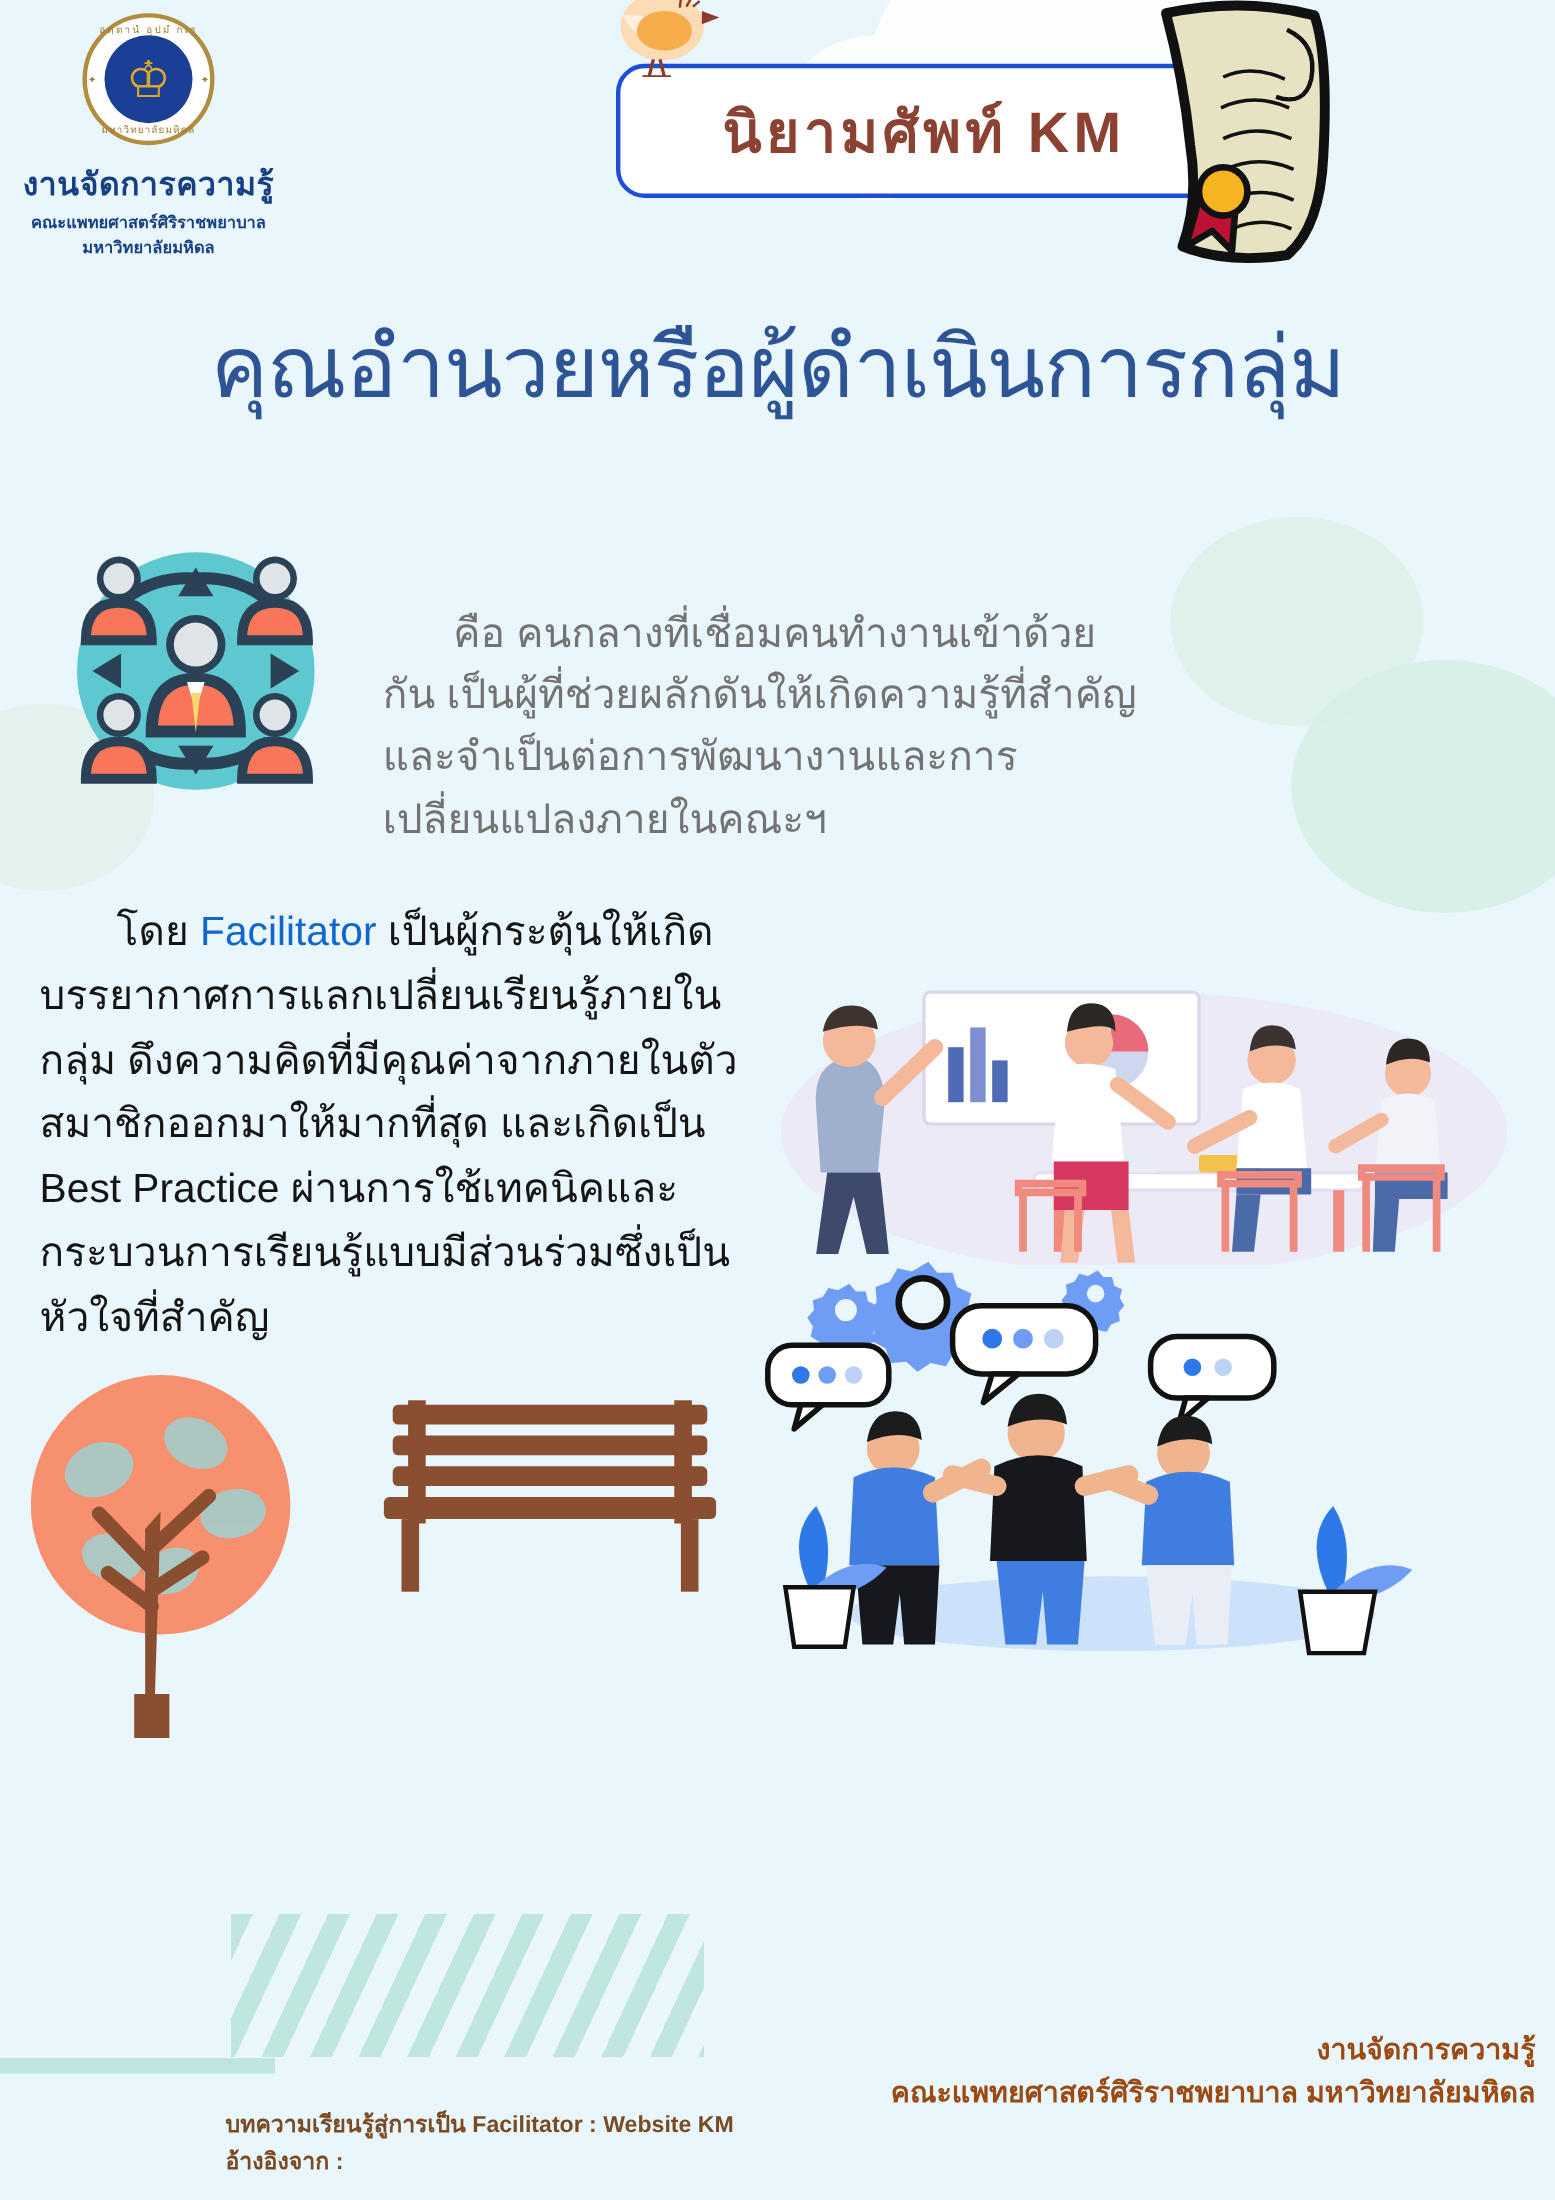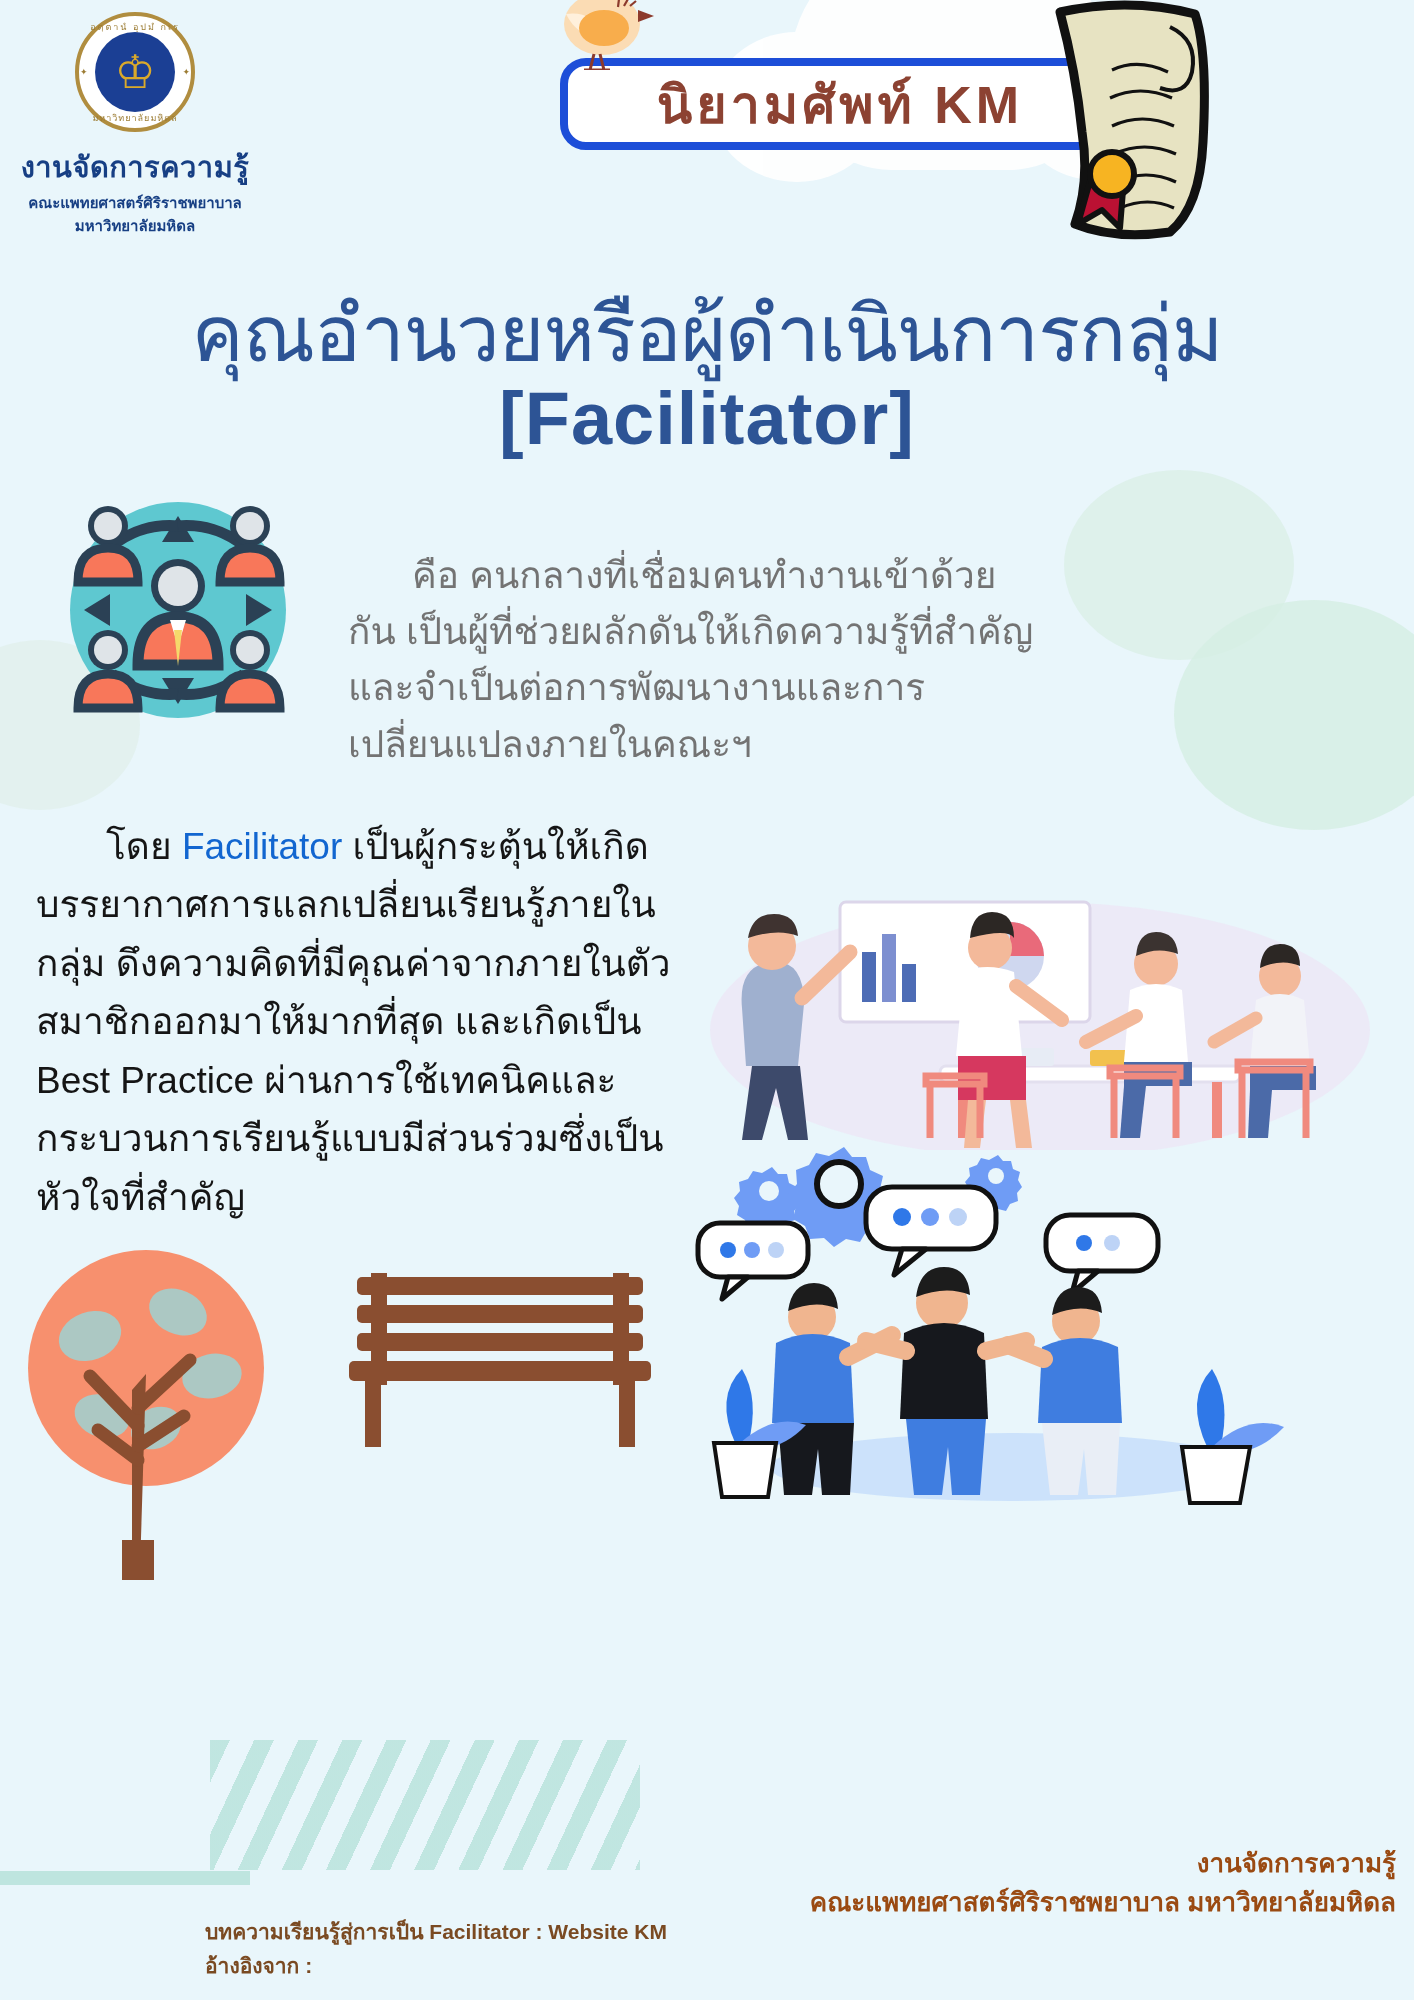--- a/index.html
+++ b/index.html
@@ -81,22 +81,22 @@
     margin-top: 12px; color: #173f84; font-size: 29px; font-weight: 700;
     letter-spacing: .5px;
   }
   .logo-sub {
     margin-top: 3px; color: #173f84; font-size: 15px; font-weight: 700; line-height: 1.35;
   }
 
   
   .banner-wrap { position: absolute; left: 560px; top: 58px; width: 560px; z-index: 6; }
   .banner {
-    position: relative; height: 92px; background: #ffffff;
-    border: 8px solid #1d4ed8; border-radius: 26px;
+    position: relative; height: 122px; background: #ffffff;
+    border: 4px solid #1d4ed8; border-radius: 26px;
     display: flex; align-items: center; justify-content: center;
   }
   .banner-text {
     color: #8c4232; font-size: 52px; font-weight: 700; letter-spacing: 4px;
     white-space: nowrap;
   }
   
   .bird { position: absolute; left: -10px; top: -74px; width: 110px; height: 86px; z-index: 7; }
   
   .scroll { position: absolute; right: -100px; top: -66px; width: 200px; height: 250px; z-index: 8; }
@@ -196,21 +196,20 @@
       <path d="M96 190 Q126 176 156 190"></path>
       <path d="M100 216 Q128 204 154 216"></path>
     </g>
     <path d="M72 182 L58 232 L82 218 L100 236 L104 186 Z" fill="#bb1133" stroke="#111" stroke-width="6" stroke-linejoin="round"></path>
     <circle cx="92" cy="182" r="22" fill="#f7b422" stroke="#111" stroke-width="6"></circle>
   </svg>
 </div>
 
 <div class="title-wrap">
   <div class="title-l1">คุณอำนวยหรือผู้ดำเนินการกลุ่ม</div>
-  <div class="title-l2">[Facilitator]</div>
 </div>
 
 <svg class="fac-icon" viewBox="0 0 300 290">
   <circle cx="150" cy="150" r="108" fill="#5ec8d0"></circle>
 
   <g fill="#2b4155">
     <path d="M150 56 l16 26 h-32 z"></path>
     <path d="M150 244 l-16 -26 h32 z"></path>
     <path d="M56 150 l26 -16 v32 z"></path>
     <path d="M244 150 l-26 16 v-32 z"></path>

